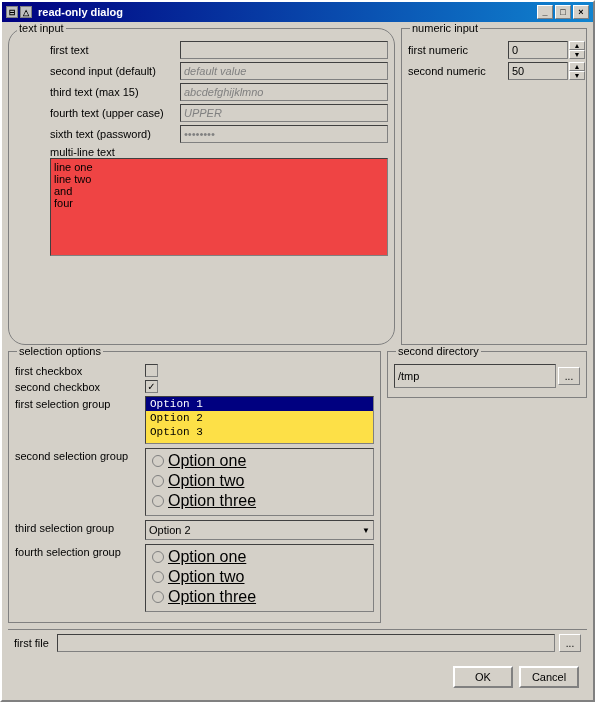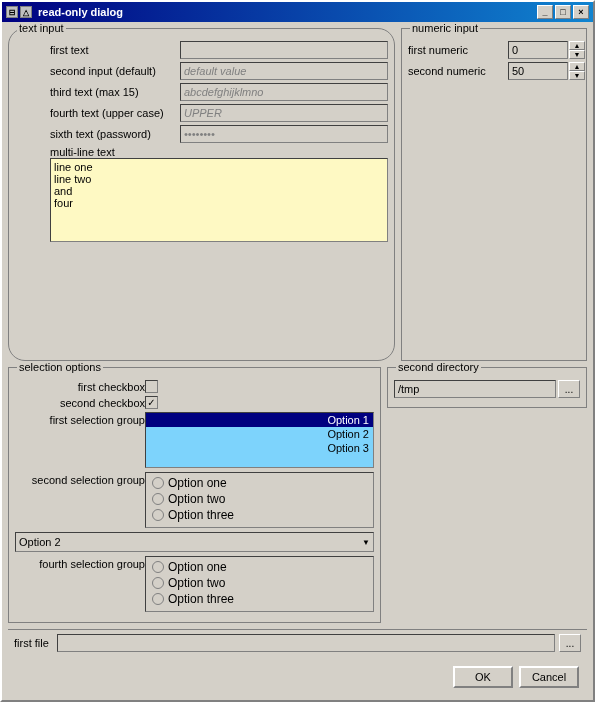--- a/index.html
+++ b/index.html
@@ -141,25 +141,25 @@
       color: #808080;
       font-style: italic;
     }
 
     .text-field.empty {
       background: #d4d0c8;
     }
 
     .multiline-field {
       width: 100%;
-      height: 84px;
-      border: 1px solid #808080;
-      border-top: 1px solid #404040;
-      border-left: 1px solid #404040;
-      background: #fef9c3;
+      height: 98px;
+      border: 1px solid #808080;
+      border-top: 1px solid #404040;
+      border-left: 1px solid #404040;
+      background: #ef4444;
       padding: 2px 3px;
       font-size: 11px;
       color: #000;
       resize: none;
       font-family: Arial, sans-serif;
     }
 
     .multiline-wrapper {
       flex-direction: column;
       align-items: flex-start;
@@ -243,23 +243,24 @@
       display: flex;
       align-items: center;
       justify-content: center;
       font-size: 10px;
     }
 
     .listbox {
       border: 1px solid #808080;
       border-top: 1px solid #404040;
       border-left: 1px solid #404040;
-      background: #7dd3fc;
-      height: 56px;
+      background: #fde047;
+      height: 48px;
       overflow-y: auto;
+      font-family: Liberation Mono, monospace;
     }
 
     .listbox-item {
       padding: 1px 4px;
       font-size: 11px;
       cursor: pointer;
     }
 
     .listbox-item.selected {
       background: #000080;
@@ -300,21 +301,22 @@
       border: 1px solid #808080;
       background: #d4d0c8;
       margin-right: 4px;
       display: flex;
       align-items: center;
       justify-content: center;
       flex-shrink: 0;
     }
 
     .radio-label {
-      font-size: 12px;
+      font-size: 16px;
+      text-decoration: underline;
     }
 
     .dropdown-wrapper {
       display: flex;
       align-items: center;
       flex: 1;
     }
 
     .dropdown {
       flex: 1;
@@ -336,21 +338,21 @@
     }
 
     .dir-row {
       display: flex;
       align-items: center;
       margin-bottom: 3px;
     }
 
     .dir-field {
       flex: 1;
-      height: 18px;
+      height: 24px;
       border: 1px solid #808080;
       border-top: 1px solid #404040;
       border-left: 1px solid #404040;
       background: #d4d0c8;
       padding: 1px 3px;
       font-size: 11px;
     }
 
     .browse-btn {
       width: 22px;
@@ -518,21 +520,21 @@
           </div>
         </div>
       </div>
 
     </div>
 
     <div class="middle-row">
 
       <div class="group-box selection-options-group">
         <legend>selection options</legend>
-        <div style="margin-top:4px;text-align:right;">
+        <div style="margin-top:4px;">
 
           <div class="checkbox-row">
             <span class="checkbox-label">first checkbox</span>
             <div class="checkbox-input"></div>
           </div>
 
           <div class="checkbox-row">
             <span class="checkbox-label">second checkbox</span>
             <div class="checkbox-input">✓</div>
           </div>
@@ -558,20 +560,21 @@
                 <span class="radio-label">Option two</span>
               </div>
               <div class="radio-row">
                 <div class="radio-btn"></div>
                 <span class="radio-label">Option three</span>
               </div>
             </div>
           </div>
 
           <div class="selection-group-row">
+            <span class="selection-group-label">third selection group</span>
             <div class="dropdown-wrapper">
               <div class="dropdown">
                 <span>Option 2</span>
                 <span class="dropdown-arrow">▼</span>
               </div>
             </div>
           </div>
 
           <div class="selection-group-row">
             <span class="selection-group-label">fourth selection group</span>

